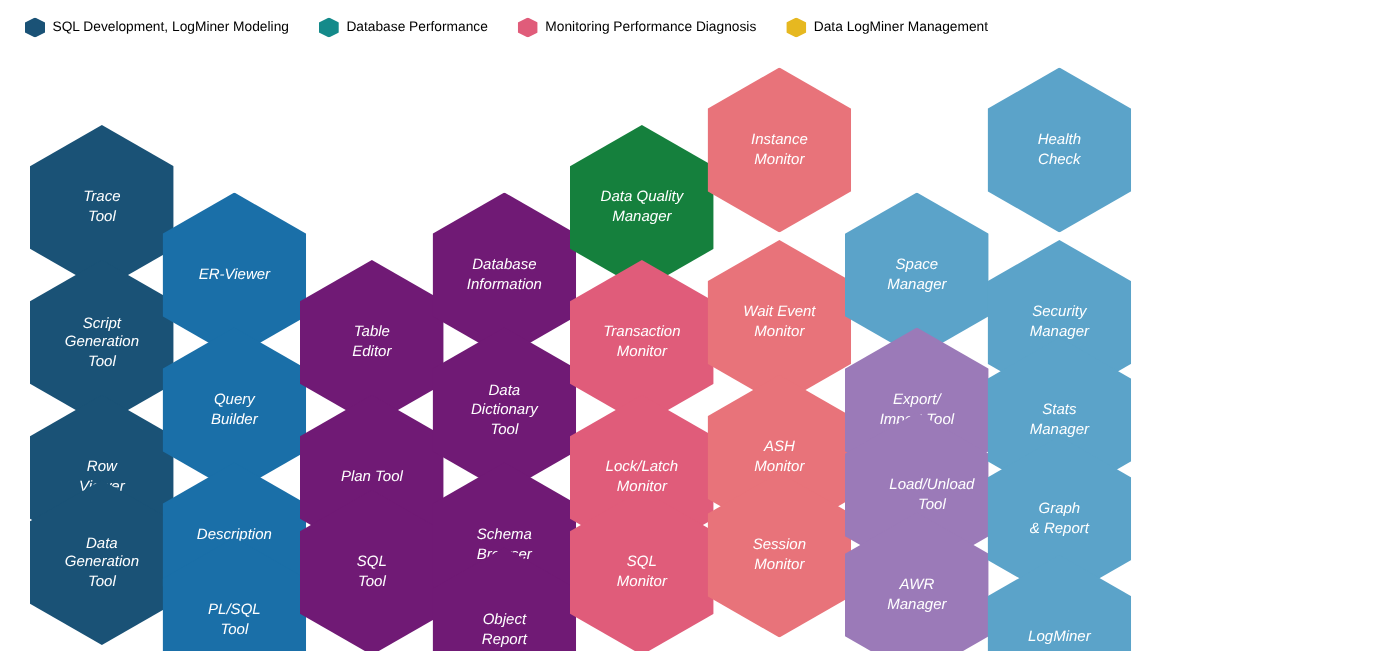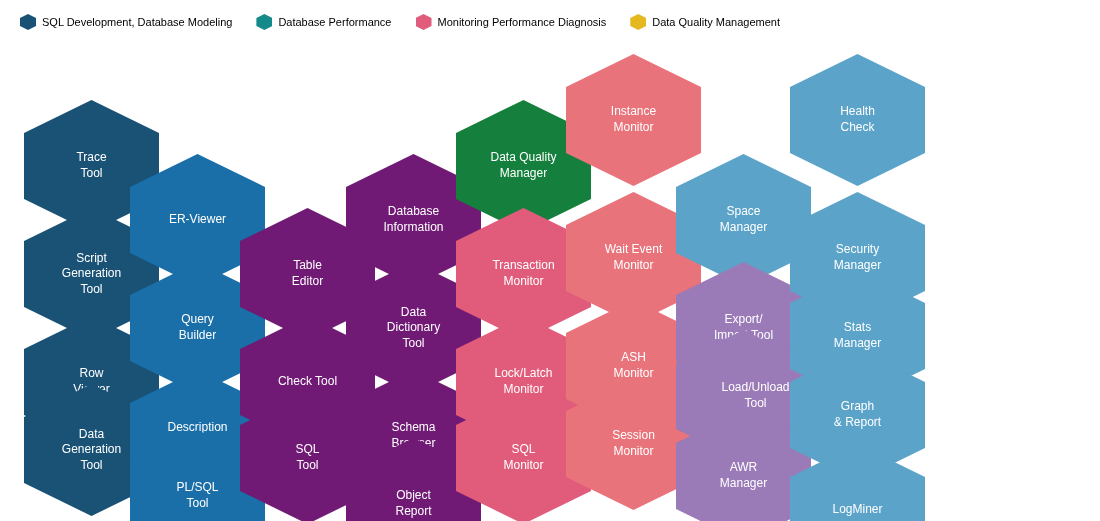--- a/index.html
+++ b/index.html
@@ -54,41 +54,41 @@
     }
 
     .hex.blue-dark { background-color: #1a5276; text-align: center; }
     .hex.blue-mid { background-color: #1a6fa8; }
     .hex.teal { background-color: #701a75; }
     .hex.pink { background-color: #e05c7a; }
     .hex.salmon { background-color: #e8737a; }
     .hex.yellow { background-color: #15803d; }
     .hex.purple-light { background-color: #9b7ab8; }
     .hex.blue-light { background-color: #5ba3c9; }
-    .sz-md { width: 135px; height: 132px; font-size: 12px; }
+    .sz-md { width: 115px; height: 132px; font-size: 12px; font-style: italic; }
   </style>
 </head>
 <body>
 
 <div class="legend" style="position:absolute;top:6px;left:4px;right:4px;">
   <div class="legend-item">
     <div class="legend-hex" style="background:#1a5276;"></div>
-    <span>SQL Development, Database Modeling</span>
+    <span>SQL Development, LogMiner Modeling</span>
   </div>
   <div class="legend-item">
     <div class="legend-hex" style="background:#148a8a;"></div>
     <span>Database Performance</span>
   </div>
   <div class="legend-item">
     <div class="legend-hex" style="background:#e05c7a;"></div>
     <span>Monitoring Performance Diagnosis</span>
   </div>
   <div class="legend-item">
     <div class="legend-hex" style="background:#e6b820;"></div>
-    <span>Data Quality Management</span>
+    <span>Data LogMiner Management</span>
   </div>
 </div>
 
 <div class="hex-container">
 
   <div class="hex sz-md blue-dark" style="left:24px; top:100px;">Trace<br>Tool</div>
 
   <div class="hex sz-md blue-dark" style="left:24px; top:208px;">Script<br>Generation<br>Tool</div>
 
   <div class="hex sz-md blue-dark" style="left:24px; top:316px;">Row<br>Viewer</div>
@@ -98,21 +98,21 @@
   <div class="hex sz-md blue-mid" style="left:130px; top:154px;">ER-Viewer</div>
 
   <div class="hex sz-md blue-mid" style="left:130px; top:262px;text-align:center;">Query<br>Builder</div>
 
   <div class="hex sz-md blue-mid" style="left:130px; top:370px;">Description<br>Tool</div>
 
   <div class="hex sz-md blue-mid" style="left:130px; top:430px;">PL/SQL<br>Tool</div>
 
   <div class="hex sz-md teal" style="left:240px; top:208px;">Table<br>Editor</div>
 
-  <div class="hex sz-md teal" style="left:240px; top:316px;">Check Tool</div>
+  <div class="hex sz-md teal" style="left:240px; top:316px;">Plan Tool</div>
 
   <div class="hex sz-md teal" style="left:240px; top:392px;">SQL<br>Tool</div>
 
   <div class="hex sz-md teal" style="left:346px; top:154px;">Database<br>Information</div>
 
   <div class="hex sz-md teal" style="left:346px; top:262px;">Data<br>Dictionary<br>Tool</div>
 
   <div class="hex sz-md teal" style="left:346px; top:370px;">Schema<br>Browser</div>
 
   <div class="hex sz-md teal" style="left:346px; top:438px;">Object<br>Report</div>

